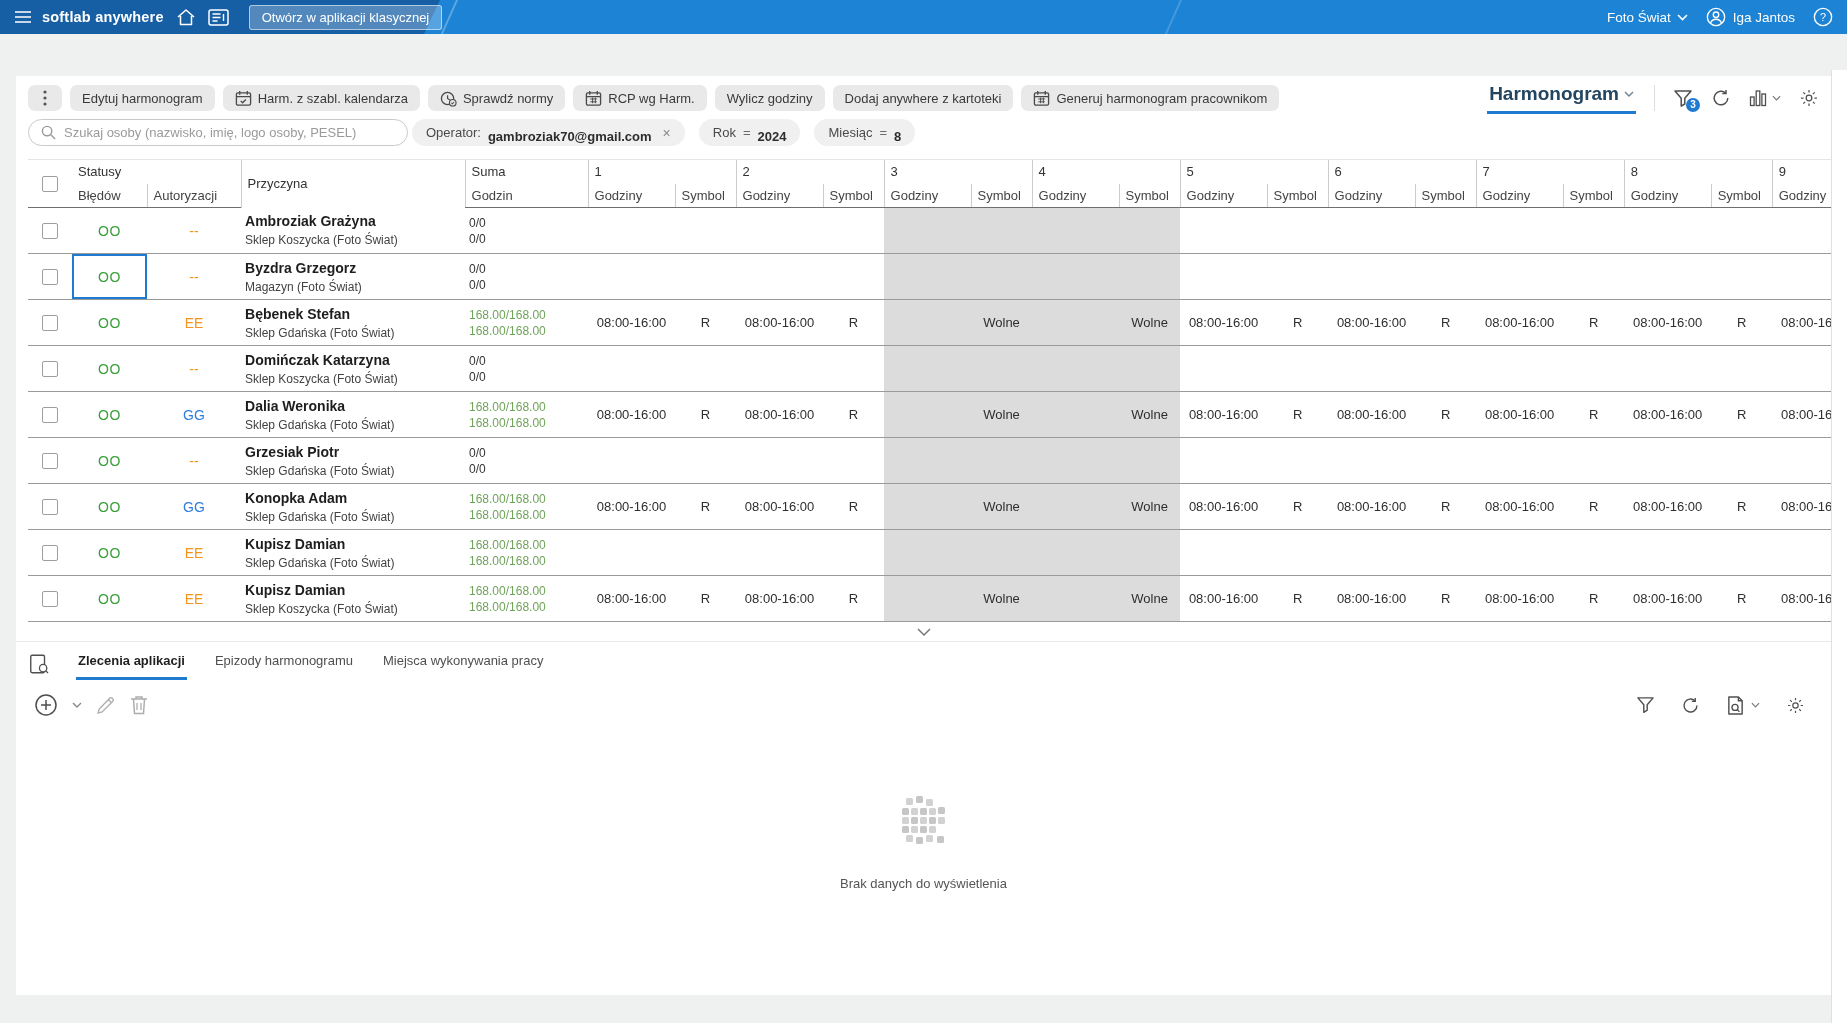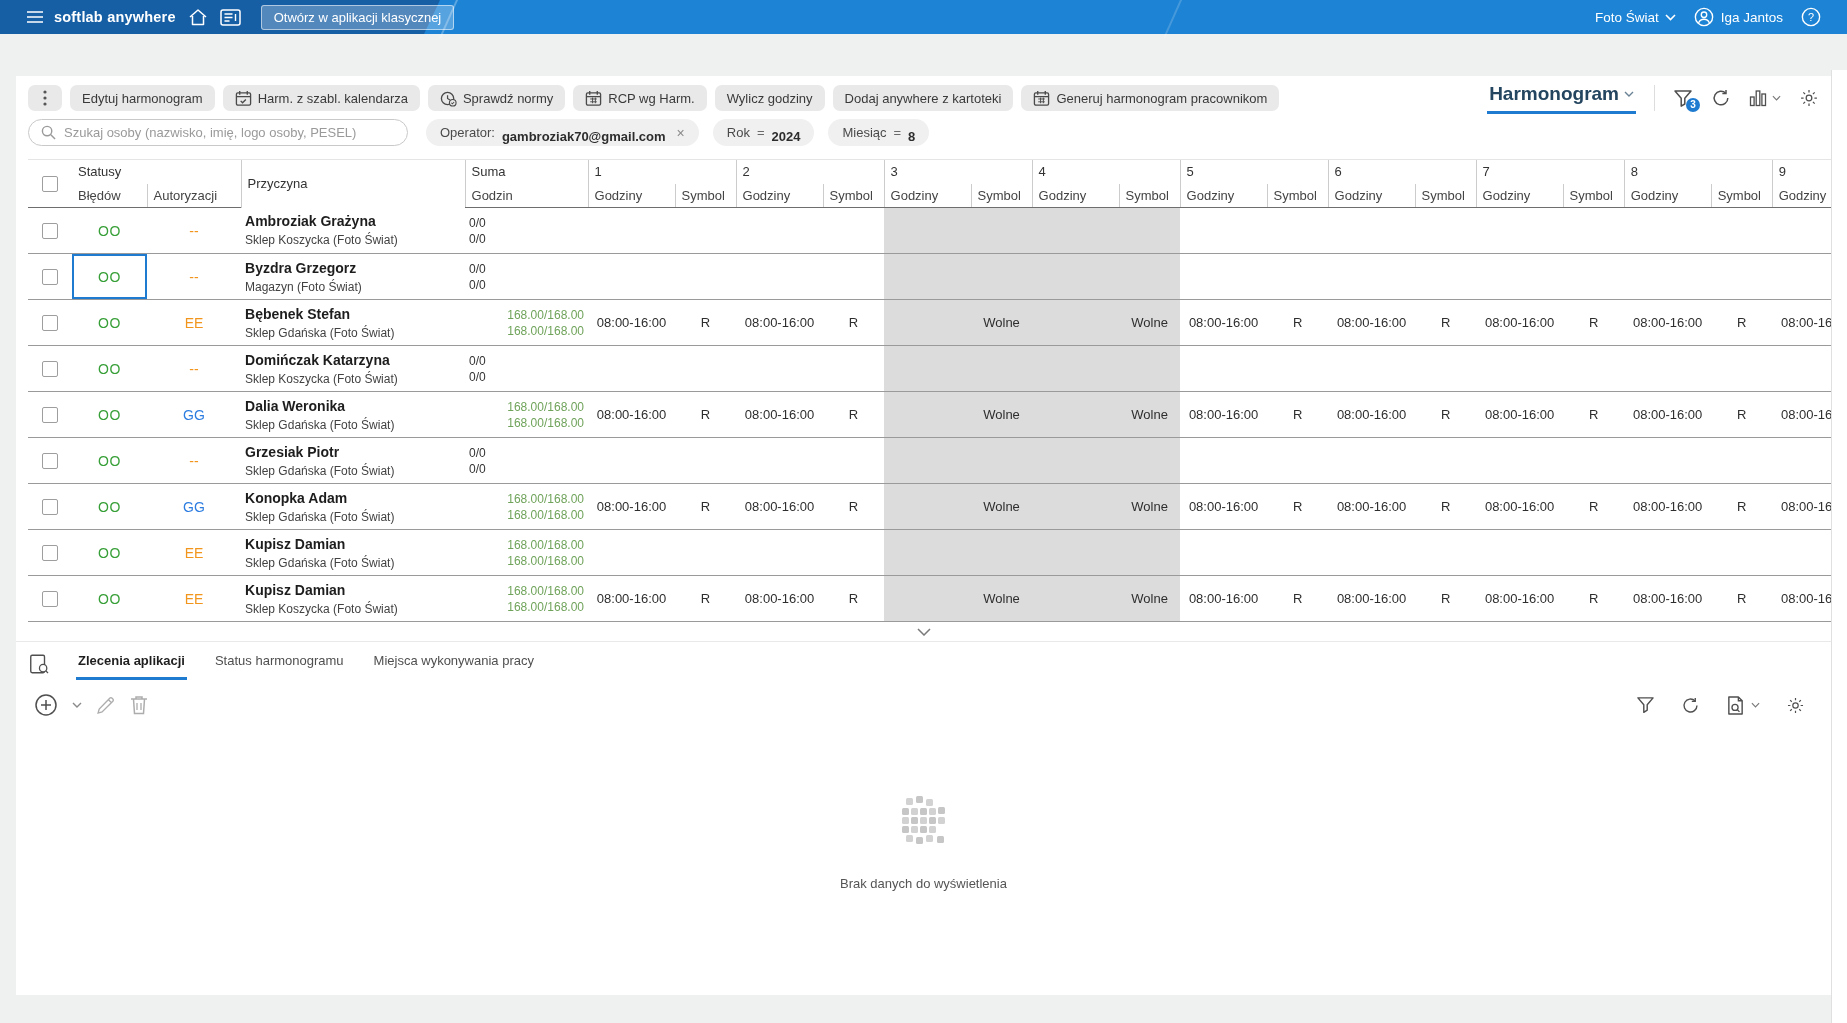--- a/index.html
+++ b/index.html
@@ -10,21 +10,21 @@
   *{box-sizing:border-box; margin:0; padding:0;}
   html,body{width:1847px; height:1023px; overflow:hidden;}
   body{font-family:"Liberation Sans", sans-serif; background:var(--page_bg); position:relative; color:#333;}
   .stage{position:absolute; inset:0; width:1847px; height:1023px; overflow:hidden;}
 
   
   .topbar{position:absolute; left:0; top:0; width:1847px; height:34px; background:var(--topbar_blue); color:#fff; display:flex; align-items:center; z-index:5;}
   .topbar-left-seg{position:absolute; left:0; top:0; height:34px; width:440px; background:var(--topbar_dark); clip-path:polygon(0 0,100% 0,calc(100% - 16px) 100%,0 100%);}
   .diag{position:absolute; top:-4px; width:2px; height:44px; background:rgba(255,255,255,.28); transform:rotate(24deg);}
   .diag.d1{left:448px;} .diag.d2{left:1172px; background:rgba(255,255,255,.18);}
-  .topbar .tb-inner{position:relative; display:flex; align-items:center; width:100%; padding:0 26px; gap:12px;}
+  .topbar .tb-inner{position:relative; display:flex; align-items:center; width:100%; padding:0 14px; gap:12px;}
   .tb-brand{display:flex; align-items:center; gap:10px; font-size:14.5px; font-weight:bold; letter-spacing:.2px;}
   .tb-btn-classic{margin-left:8px; background:rgba(255,255,255,.26); border:1px solid rgba(255,255,255,.55); color:#fff; font-size:13px; padding:4px 12px; border-radius:3px; cursor:pointer; font-family:inherit;}
   .tb-right{margin-left:auto; display:flex; align-items:center; gap:18px; font-size:13.5px;}
   .tb-company{display:flex; align-items:center; gap:6px; cursor:pointer;}
   .tb-user{display:flex; align-items:center; gap:7px; cursor:pointer;}
   .icon-btn{display:inline-flex; align-items:center; justify-content:center; background:none; border:none; cursor:pointer; padding:0; color:inherit;}
 
   
   .pagehead{position:absolute; left:0; top:34px; width:1847px; height:36px; background:#fff; display:flex; align-items:center; padding:0 18px; gap:16px; border-bottom:1px solid #e4e4e4;}
   .pagehead .title{font-size:14.5px; font-weight:bold; color:#1f1f1f;}
@@ -37,21 +37,21 @@
 
   .tbar{display:flex; align-items:center; gap:8px; padding:9px 12px 0 12px; height:35px;}
   .gbtn{display:inline-flex; align-items:center; gap:6px; background:#e9e9e9; border:none; border-radius:7px; height:26px; padding:0 12px; font-size:13px; color:#3a3a3a; font-family:inherit; cursor:pointer; white-space:nowrap;}
   .gbtn.kebab{width:34px; justify-content:center; padding:0;}
   .tbar-right{margin-left:auto; display:flex; align-items:center; gap:18px;}
   .view-switch{display:flex; align-items:center; gap:5px; font-size:19px; font-weight:bold; color:#24455f; padding:0 2px 6px 2px; border-bottom:3px solid var(--accent_blue); cursor:pointer; background:none; border-top:none; border-left:none; border-right:none; font-family:inherit;}
   .vsep{width:1px; height:26px; background:#ddd;}
   .tool-ic{position:relative; color:#4f4f4f;}
   .badge{position:absolute; right:-7px; bottom:-4px; background:var(--accent_blue); color:#fff; font-size:10px; width:14px; height:14px; border-radius:50%; display:flex; align-items:center; justify-content:center; font-weight:bold;}
 
-  .fbar{display:flex; align-items:center; gap:18px; padding:8px 12px 0 12px; height:35px;}
+  .fbar{display:flex; align-items:center; gap:4px; padding:8px 12px 0 12px; height:35px;}
   .search-pill{display:flex; align-items:center; gap:8px; width:380px; height:27px; border:1px solid #c9c9c9; border-radius:14px; padding:0 12px; color:#9a9a9a; background:#fff;}
   .search-pill input{border:none; outline:none; flex:1; font-size:13px; font-family:inherit; color:#333;}
   .search-pill input::placeholder{color:#9a9a9a;}
   .chips{display:flex; align-items:center; gap:14px;}
   .chip{display:flex; align-items:center; gap:7px; background:#f0f0f0; border-radius:14px; height:27px; padding:0 14px; font-size:13px; color:#4a4a4a; white-space:nowrap;}
   .chip b{color:#2d2d2d;margin-top:8px;}
   .chip .x{color:#8a8a8a; font-size:14px; cursor:pointer; margin-left:4px;}
   .chip .eq{color:#6a6a6a;}
 
   
@@ -67,21 +67,21 @@
   .cb{display:inline-block; width:16px; height:16px; border:1px solid #9e9e9e; border-radius:2px; background:#fff; cursor:pointer; vertical-align:middle;}
   td.ce{text-align:center;}
   td.ce .err{color:var(--status_green); font-size:14px; letter-spacing:.5px;}
   td.ce.sel{box-shadow:inset 0 0 0 2px var(--accent_blue);}
   td.ca{text-align:center;}
   td.ca .auth{font-size:14px;}
   .auth.orange{color:var(--status_orange);} .auth.blue{color:var(--status_blue);}
   td.cp .nm{font-size:14px; font-weight:bold; color:#1d1d1d; line-height:18px;}
   td.cp .un{font-size:12px; color:#424242; line-height:16px; margin-top:2px;}
   td.cs div{font-size:12px; line-height:16px; color:#333;}
-  td.cs.sgreen div{color:var(--suma_green);text-align:right;}
+  td.cs.sgreen div{color:var(--suma_green);}
   td.dg{text-align:center;} td.ds{text-align:center;}
   td.weekend{background:var(--weekend_gray);}
 
   .collapse-row{height:20px; display:flex; align-items:center; justify-content:center; color:#7a7a7a; border-bottom:1px solid #e9e9e9;}
 
   
   .tabs-row{display:flex; align-items:flex-end; gap:26px; padding:10px 12px 0 12px; height:38px;}
   .tabs-row .tab{font-size:13px; color:#4f4f4f; padding:0 2px 9px 2px; border-bottom:3px solid transparent; cursor:pointer; background:none; border-top:none; border-left:none; border-right:none; font-family:inherit; white-space:nowrap;}
   .tabs-row .tab.active{color:#1f1f1f; font-weight:bold; border-bottom-color:var(--accent_blue);}
   .tabicon{color:#4f4f4f; margin-bottom:5px;}
@@ -624,21 +624,21 @@
 
     <div class="tabs-row">
       <span class="tabicon">
         <svg width="22" height="22" viewBox="0 0 24 24">
             <rect x="3" y="2.5" width="15" height="19" rx="1.5" fill="none" stroke="#4f4f4f" stroke-width="1.5"></rect>
             <circle cx="16.5" cy="16.5" r="4" fill="#fff" stroke="#4f4f4f" stroke-width="1.4"></circle>
             <path d="M19.5 19.5l2.3 2.3" stroke="#4f4f4f" stroke-width="1.4"></path>
           </svg>
       </span>
       <button class="tab active">Zlecenia aplikacji</button>
-      <button class="tab">Status harmonogramu</button>
+      <button class="tab">Epizody harmonogramu</button>
       <button class="tab">Miejsca wykonywania pracy</button>
     </div>
 
     <div class="btoolbar">
       <button class="icon-btn">
         <svg width="24" height="24" viewBox="0 0 24 24">
             <circle cx="12" cy="12" r="10" fill="none" stroke="#4f4f4f" stroke-width="1.5"></circle>
             <path d="M12 7v10M7 12h10" stroke="#4f4f4f" stroke-width="1.5"></path>
           </svg>
       </button>

